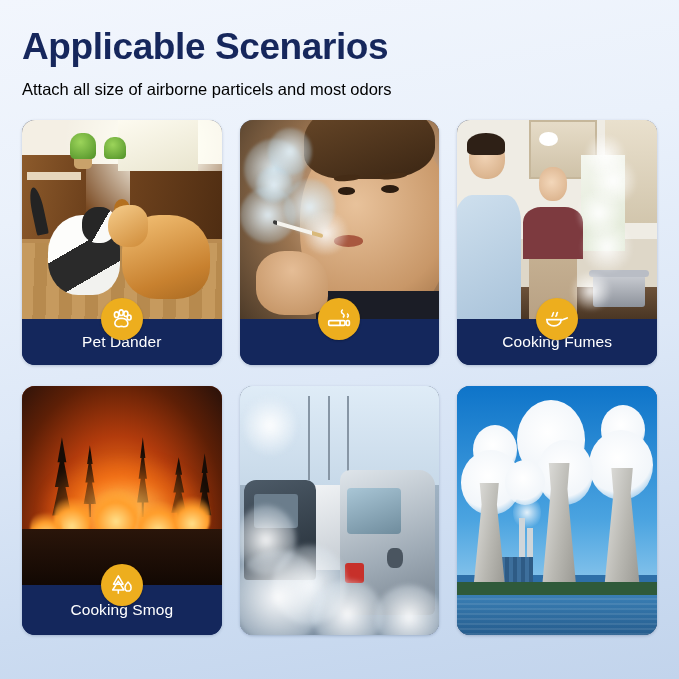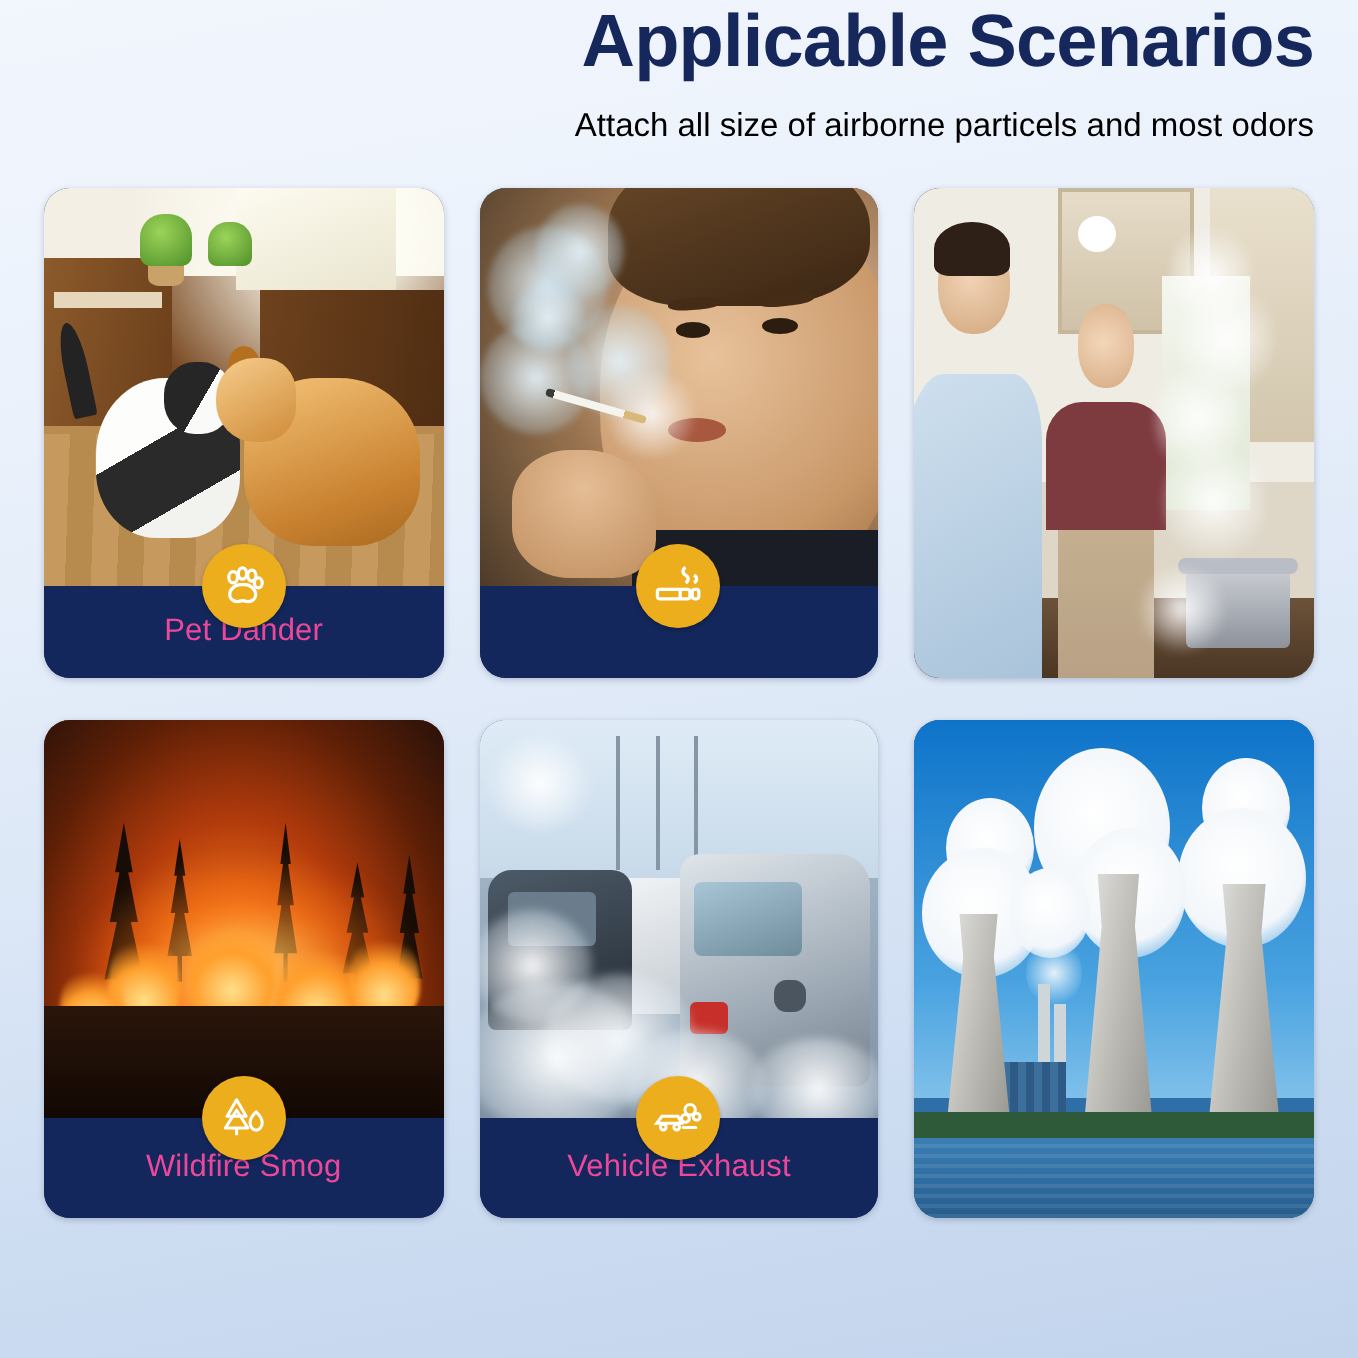--- a/index.html
+++ b/index.html
@@ -13,21 +13,21 @@
   }
 
   .page {
     width: 679px;
     height: 679px;
     position: relative;
     padding: 0 22px;
   }
 
   
-  .header { text-align: right; }
+  .header { text-align: left; padding-top: 26px; }
 
   .title {
     font-size: 37px;
     font-weight: bold;
     color: #16275c;
     letter-spacing: -0.4px;
     line-height: 1.15;
   }
 
   .subtitle {
@@ -61,21 +61,21 @@
   .card-photo {
     position: relative;
     flex: 1 1 auto;
     overflow: hidden;
     background: #888;
   }
 
   .card-bar {
     flex: 0 0 46px;
     background: #14275c;
-    color: #ec4899;
+    color: #ffffff;
     display: flex;
     align-items: center;
     justify-content: center;
     font-size: 15.5px;
     letter-spacing: 0.1px;
     position: relative;
   }
   .row2 .card-bar { flex-basis: 50px; }
 
   .badge {
@@ -472,20 +472,31 @@
           <div class="cook-manhead"></div>
           <div class="cook-manhair"></div>
           <div class="cook-pot"></div>
           <div class="cook-steam cs1"></div>
           <div class="cook-steam cs2"></div>
           <div class="cook-steam cs3"></div>
           <div class="cook-steam cs4"></div>
           <div class="cook-steam cs5"></div>
         </div>
       </div>
+      <div class="card-bar">
+        <div class="badge">
+          <svg width="26" height="26" viewBox="0 0 24 24" fill="none" stroke="#fff" stroke-width="1.5" stroke-linecap="round">
+            <path d="M2.6 12.6h13.2c0 3.4-2.9 5.8-6.6 5.8S2.6 16 2.6 12.6z"></path>
+            <path d="M15.8 13.2l5.6-2.2"></path>
+            <path d="M7.4 9.4c1.4-1 .2-2 1.4-3.2"></path>
+            <path d="M11 9.4c1.4-1 .2-2.2 1.4-3.4"></path>
+          </svg>
+        </div>
+        <span>Cooking Fumes</span>
+      </div>
     </div>
   </div>
 
   <div class="grid row2">
 
     <div class="card">
       <div class="card-photo">
         <div class="scene fire-bg">
           <div class="tree t1"></div>
           <div class="tree t2"></div>
@@ -503,21 +514,21 @@
       </div>
       <div class="card-bar">
         <div class="badge">
           <svg width="26" height="26" viewBox="0 0 24 24" fill="none" stroke="#fff" stroke-width="1.4" stroke-linejoin="round">
             <path d="M8.6 3.6l4.4 7.6H4.2z"></path>
             <path d="M8.6 8.4l5.2 8.2H3.4z"></path>
             <line x1="8.6" y1="16.6" x2="8.6" y2="20"></line>
             <path d="M17.6 9.2c1.8 1.7 2.8 3.2 2.8 5 0 2-1.3 3.4-2.8 3.4s-2.8-1.4-2.8-3.4c0-1.8 1-3.3 2.8-5z"></path>
           </svg>
         </div>
-        <span>Wildfire Smog</span>
+        <span>Cooking Smog</span>
       </div>
     </div>
 
     <div class="card">
       <div class="card-photo">
         <div class="scene car-bg">
           <div class="car-sky"></div>
           <div class="pole pl1"></div>
           <div class="pole pl2"></div>
           <div class="pole pl3"></div>
@@ -527,34 +538,20 @@
           <div class="carA">
               <div class="carA-mirror"></div>
             </div>
           <div class="exhaust e6"></div>
           <div class="exhaust e3"></div>
           <div class="exhaust e2"></div>
           <div class="exhaust e1"></div>
           <div class="exhaust e4"></div>
           <div class="exhaust e5"></div>
         </div>
-      </div>
-      <div class="card-bar">
-        <div class="badge">
-          <svg width="26" height="26" viewBox="0 0 24 24" fill="none" stroke="#fff" stroke-width="1.4" stroke-linecap="round">
-            <path d="M2.2 14.4h11.4l-1.6-3.2H4.6z"></path>
-            <circle cx="5.2" cy="16.2" r="1.3"></circle>
-            <circle cx="11.4" cy="16.2" r="1.3"></circle>
-            <circle cx="17.6" cy="8.2" r="2.4"></circle>
-            <circle cx="20.6" cy="11.4" r="1.6"></circle>
-            <circle cx="15.4" cy="12.2" r="1.8"></circle>
-            <path d="M14.4 16.4h5.8"></path>
-          </svg>
-        </div>
-        <span>Vehicle Exhaust</span>
       </div>
     </div>
 
     <div class="card">
       <div class="card-photo">
         <div class="scene ind-bg">
           <div class="ind-sky"></div>
           <div class="cloud c3"></div>
           <div class="cloud c6"></div>
           <div class="cloud c2"></div>

